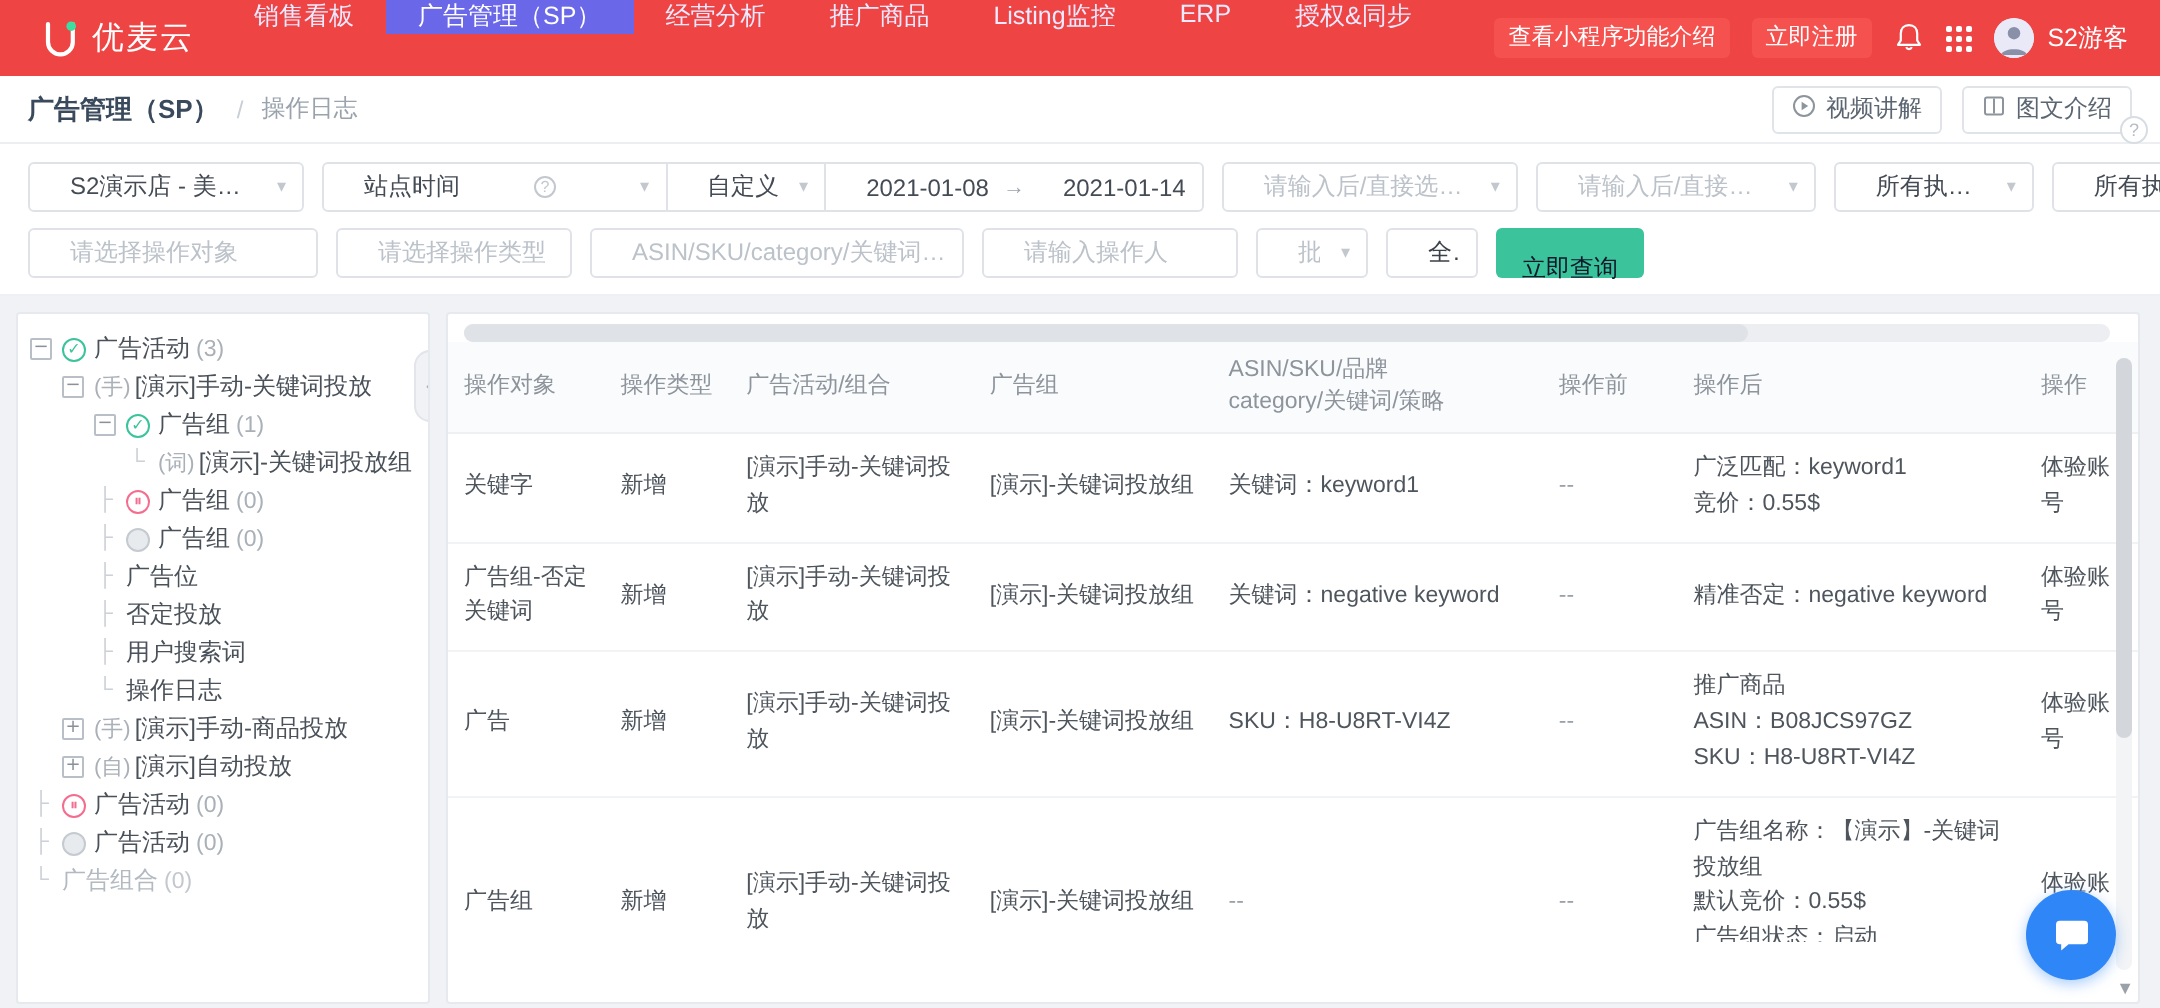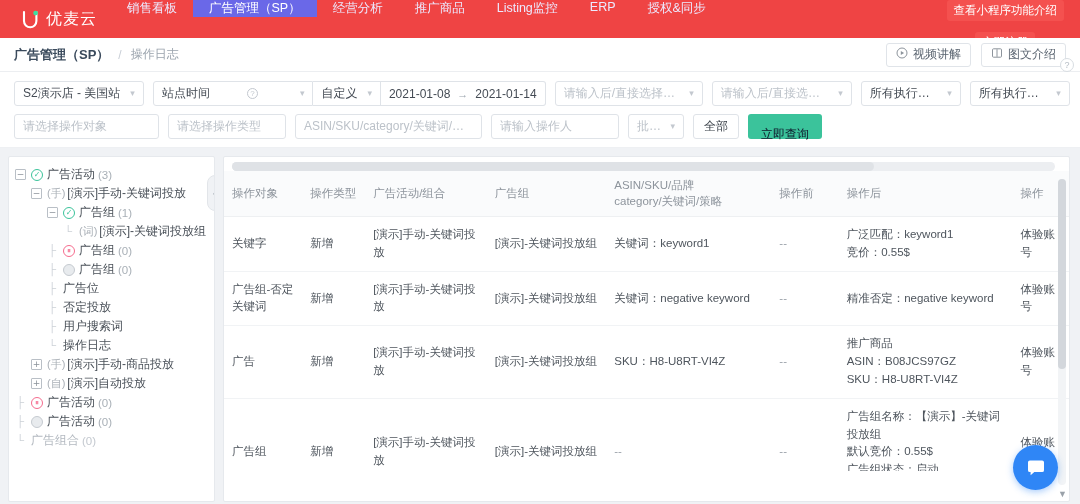--- a/index.html
+++ b/index.html
@@ -49,21 +49,20 @@
   }
   .nav-item.active {
     background: #6a68e8;
     color: #ffffff;
   }
   .nav-right {
     margin-left: auto;
     display: flex; align-items: center;
     gap: 11px;
     padding-right: 16px;
-    flex-direction: column;
   }
   .pill {
     background: #f4514f;
     color: #fff;
     font-size: 11.5px;
     padding: 3px 7px;
     border-radius: 3px;
     white-space: nowrap;
     cursor: pointer;
     line-height: 1.3;
@@ -133,21 +132,21 @@
     height: 25px;
     background: #fff;
     display: flex; align-items: center;
     padding: 0 8px;
     font-size: 12px;
     color: #444b54;
     white-space: nowrap;
     cursor: pointer;
   }
   .ctl.ph { color: #bcc2c9; }
-  .ctl .cap { overflow: hidden; text-overflow: ellipsis; }
+  .ctl .cap { overflow: hidden; text-overflow: ellipsis; margin-left: 12px; }
   .caret {
     margin-left: auto;
     padding-left: 10px;
     color: #c3c8cf;
     font-size: 9px;
     line-height: 1;
   }
   .qmark {
     display:inline-flex; align-items:center; justify-content:center;
     width: 11px; height: 11px; border-radius: 50%;

